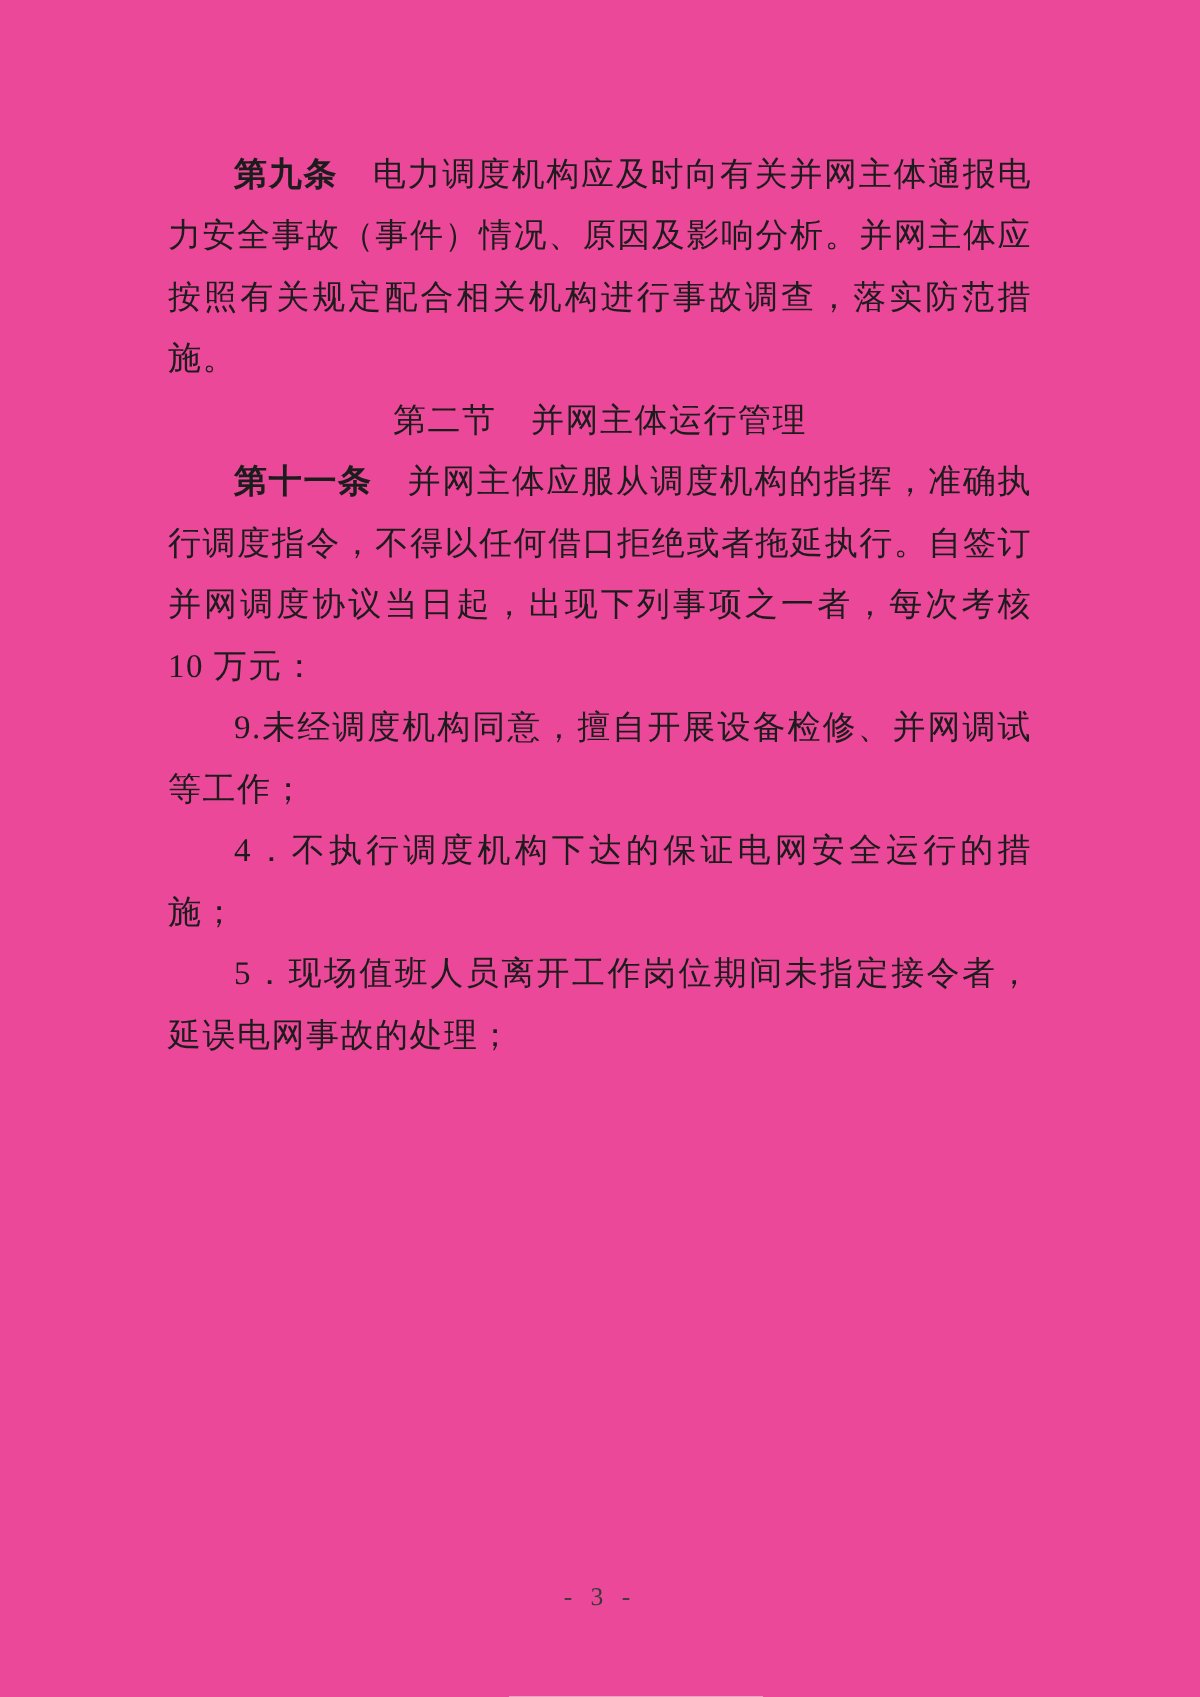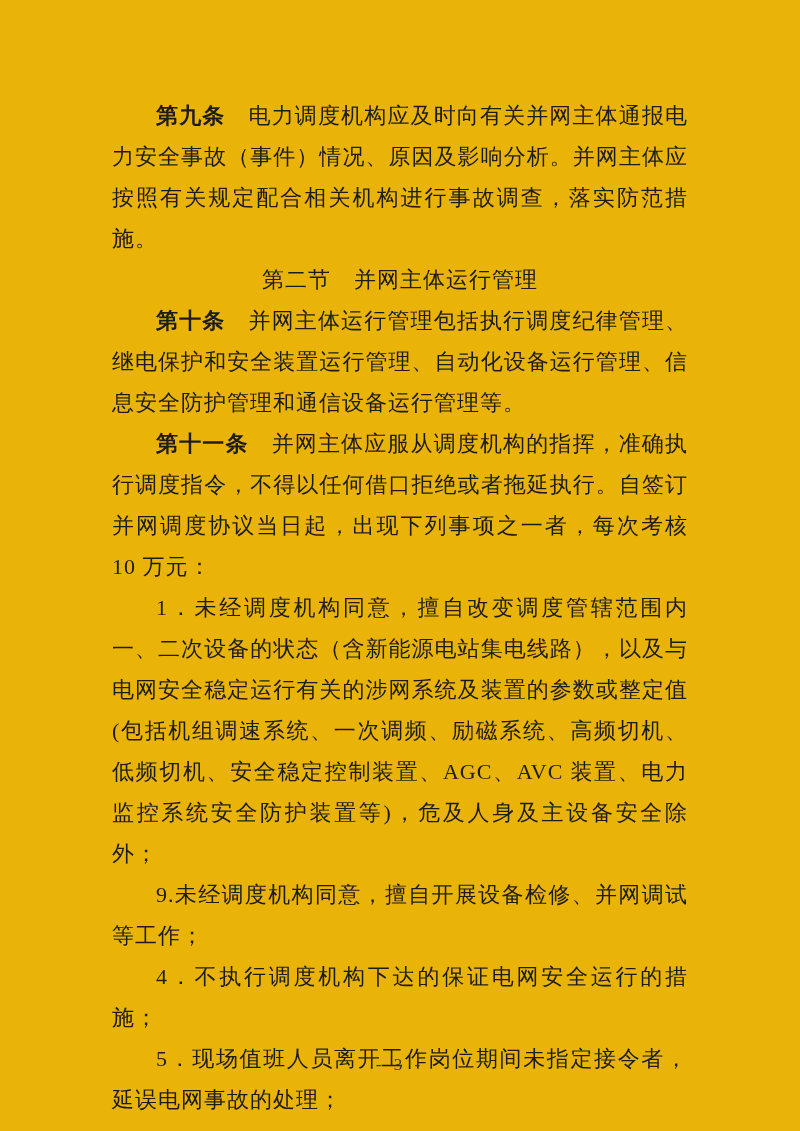--- a/index.html
+++ b/index.html
@@ -5,21 +5,21 @@
   html, body {
     margin: 0;
     padding: 0;
     background: #e8e8e8;
   }
   .page {
     position: relative;
     width: 800px;
     height: 1131px;
     margin: 0 auto;
-    background: #eab308;
+    background: #ec4899;
     overflow: hidden;
     font-family: "Liberation Serif", "DejaVu Serif", serif;
     color: #1c1c1c;
   }
   .content {
     position: absolute;
     top: 95px;
     left: 112px;
     width: 576px;
     font-size: 22px;
@@ -54,21 +54,19 @@
     letter-spacing: 4px;
   }
 </style>
 </head>
 <body>
 
 <div class="page">
   <div class="content" id="doc-content">
       <p class="para"><span class="lead">第九条</span>　电力调度机构应及时向有关并网主体通报电力安全事故（事件）情况、原因及影响分析。并网主体应按照有关规定配合相关机构进行事故调查，落实防范措施。</p>
       <p class="heading">第二节　并网主体运行管理</p>
-      <p class="para"><span class="lead">第十条</span>　并网主体运行管理包括执行调度纪律管理、继电保护和安全装置运行管理、自动化设备运行管理、信息安全防护管理和通信设备运行管理等。</p>
       <p class="para"><span class="lead">第十一条</span>　并网主体应服从调度机构的指挥，准确执行调度指令，不得以任何借口拒绝或者拖延执行。自签订并网调度协议当日起，出现下列事项之一者，每次考核 10 万元：</p>
-      <p class="para">1．未经调度机构同意，擅自改变调度管辖范围内一、二次设备的状态（含新能源电站集电线路），以及与电网安全稳定运行有关的涉网系统及装置的参数或整定值(包括机组调速系统、一次调频、励磁系统、高频切机、低频切机、安全稳定控制装置、AGC、AVC 装置、电力监控系统安全防护装置等)，危及人身及主设备安全除外；</p>
       <p class="para">9.未经调度机构同意，擅自开展设备检修、并网调试等工作；</p>
       <p class="para">4．不执行调度机构下达的保证电网安全运行的措施；</p>
       <p class="para">5．现场值班人员离开工作岗位期间未指定接令者，延误电网事故的处理；</p>
     </div>
   <div class="footer">- 3 -</div>
 </div>
 
 </body></html>

